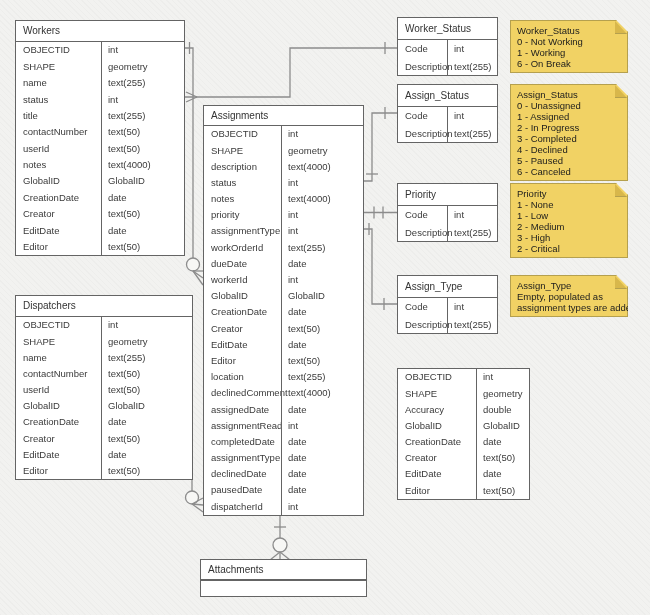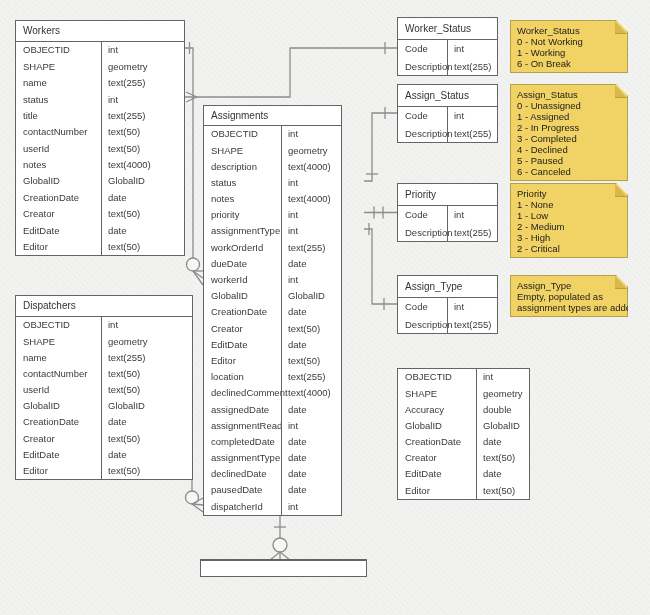--- a/index.html
+++ b/index.html
@@ -196,21 +196,21 @@
           <span class="fname">EditDate</span>
           <span class="ftype">date</span>
         </div>
         <div class="erow">
           <span class="fname">Editor</span>
           <span class="ftype">text(50)</span>
         </div>
       </div>
   </div>
 
-  <div class="etable" style="left:203px;top:105px;width:139px;--split:77px;--rh:16.2px;--hh:19px">
+  <div class="etable" style="left:203px;top:105px;width:161px;--split:77px;--rh:16.2px;--hh:19px">
     <div class="ettitle">Assignments</div>
     <div>
         <div class="erow">
           <span class="fname">OBJECTID</span>
           <span class="ftype">int</span>
         </div>
         <div class="erow">
           <span class="fname">SHAPE</span>
           <span class="ftype">geometry</span>
         </div>
@@ -392,20 +392,21 @@
           <span class="ftype">date</span>
         </div>
         <div class="erow">
           <span class="fname">Editor</span>
           <span class="ftype">text(50)</span>
         </div>
       </div>
   </div>
 
   <div class="etable" style="left:200px;top:559px;width:167px;--hh:19px">
+    <div class="ettitle">Attachments</div>
     <div class="erow empty"></div>
   </div>
 
   <div class="note" style="left:510px;top:20px;width:118px;height:53px">
     <div class="fold"></div>
     <div class="note-lines">
         <div>Worker_Status</div>
         <div>0 - Not Working</div>
         <div>1 - Working</div>
         <div>6 - On Break</div>

